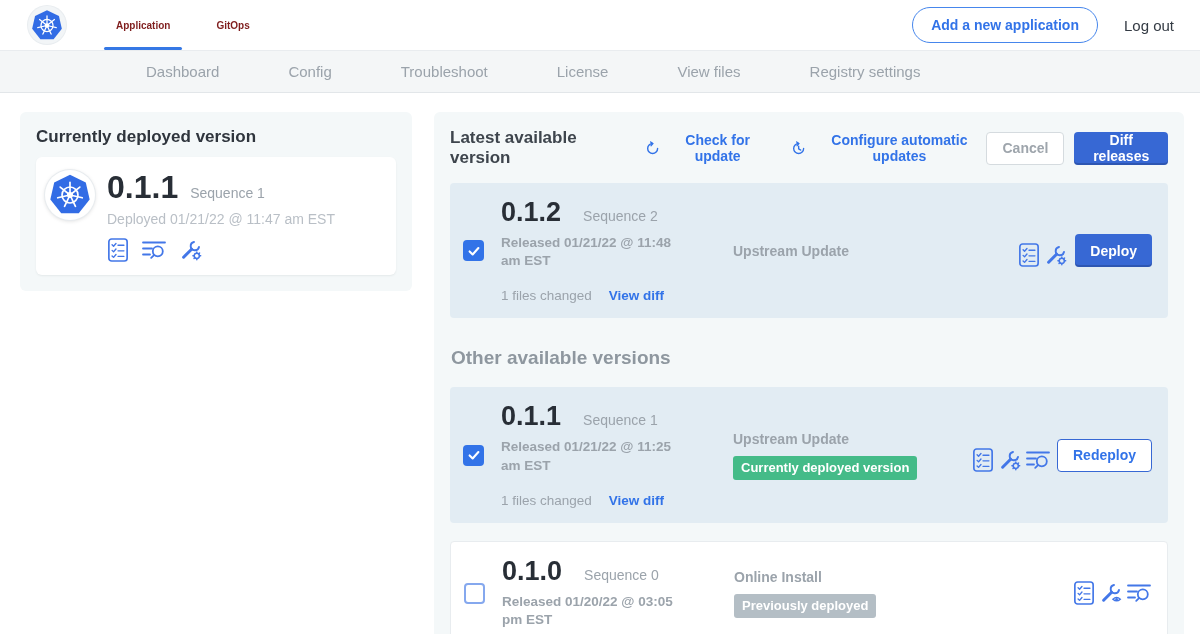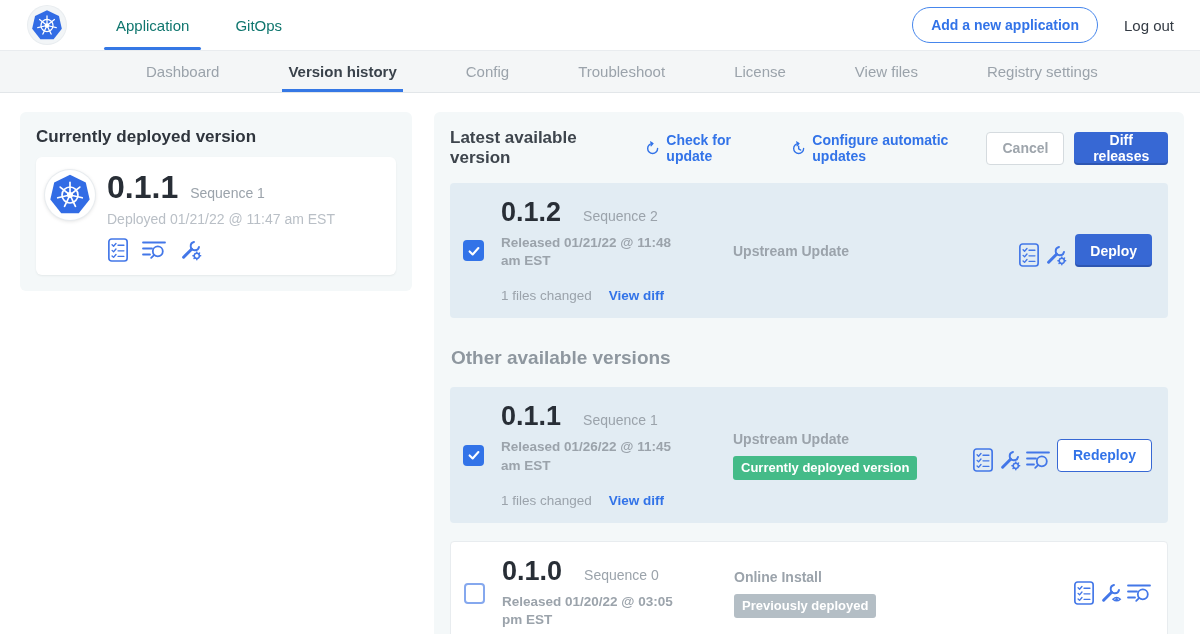--- a/index.html
+++ b/index.html
@@ -19,21 +19,21 @@
     padding:0 26px 0 28px; background:#fff;
   }
   .logo-wrap {
     width:38px; height:38px; border-radius:50%;
     background:#f2f5f7; box-shadow:0 0 0 1px #e9edf0;
     display:flex; align-items:center; justify-content:center;
   }
   .nav-tabs { display:flex; height:100%; margin-left:36px; }
   .nav-tab {
     display:flex; align-items:center; padding:0 14px;
-    font-size:15px; font-weight:400; color:#0f766e;
+    font-size:10px; font-weight:700; color:#7f1d1d;
     position:relative; cursor:pointer;
   }
   .nav-tab + .nav-tab { margin-left:18px; }
   .nav-tab.active::after {
     content:""; position:absolute; left:2px; right:2px; bottom:0;
     height:3px; background:#3578E5; border-radius:2px;
   }
   .topnav-right { margin-left:auto; display:flex; align-items:center; gap:26px; }
   .add-app-btn {
     background:#fff; border:1.5px solid #4686EC; color:#3273E8;
@@ -81,21 +81,21 @@
   .card-icons { display:flex; gap:13px; margin-top:11px; }
   .icon-btn { background:none; border:none; padding:0; cursor:pointer; color:#4377E8; }
 
   .right-panel {
     flex:1; background:#F4F8F9; border-radius:6px; padding:16px;
   }
   .panel-header { display:flex; align-items:center; margin-bottom:15px; }
   .panel-title { font-size:17px; font-weight:700; color:#3E454D; }
   .header-link {
     display:flex; align-items:center; gap:6px; margin-left:22px;
-    color:#3273E8; font-size:14px; font-weight:700; cursor:pointer;
+    color:#3273E8; font-size:14px; font-weight:700; cursor:pointer;text-align:center;
   }
   .header-btns { margin-left:auto; display:flex; gap:10px; }
   .btn {
     height:33px; padding:0 15px; border-radius:4px; font-size:14px; font-weight:700;
     display:inline-flex; align-items:center; cursor:pointer; font-family:inherit;
   }
   .btn-cancel { background:#fff; border:1px solid #D5DBDF; color:#9EA5AC;text-align:center; }
   .btn-primary {
     background:#3768D4; border:none; color:#fff;
     box-shadow: inset 0 -2px 0 rgba(20,40,90,.28);
@@ -242,21 +242,20 @@
     <div class="nav-tab">GitOps</div>
   </nav>
   <div class="topnav-right">
     <button class="add-app-btn">Add a new application</button>
     <span class="logout">Log out</span>
   </div>
 </header>
 
 <nav class="subnav">
   <div class="subnav-tab">Dashboard</div>
-  <div class="subnav-tab active">Version history</div>
   <div class="subnav-tab">Config</div>
   <div class="subnav-tab">Troubleshoot</div>
   <div class="subnav-tab">License</div>
   <div class="subnav-tab">View files</div>
   <div class="subnav-tab">Registry settings</div>
 </nav>
 
 <main class="main">
 
   <section class="left-panel">
@@ -357,21 +356,21 @@
       <span class="checkbox checked">
         <svg width="16" height="16">
             <use href="#i-check"></use>
           </svg>
       </span>
       <div class="col-left">
         <div class="row-version-line">
           <span class="row-version">0.1.1</span>
           <span class="sequence-label">Sequence 1</span>
         </div>
-        <div class="row-released">Released 01/26/22 @ 11:45 am EST</div>
+        <div class="row-released">Released 01/21/22 @ 11:25 am EST</div>
         <div class="row-files">
           <span>1 files changed</span>
           <span class="view-diff">View diff</span>
         </div>
       </div>
       <div class="col-mid">
         <div class="row-source">Upstream Update</div>
         <span class="badge badge-green">Currently deployed version</span>
       </div>
       <div class="col-right">

